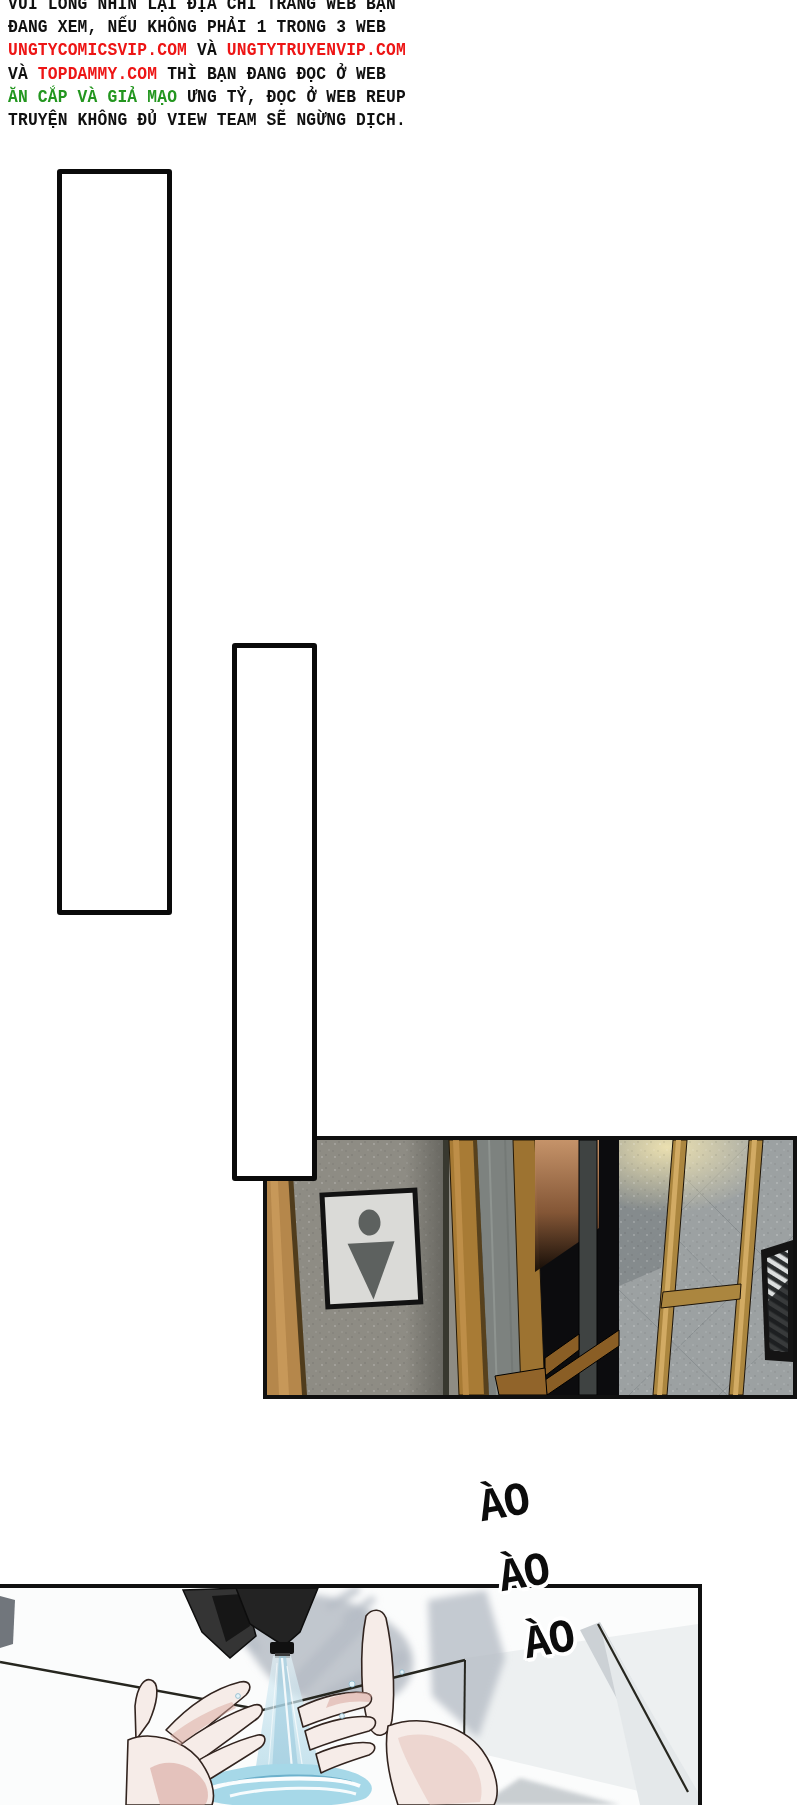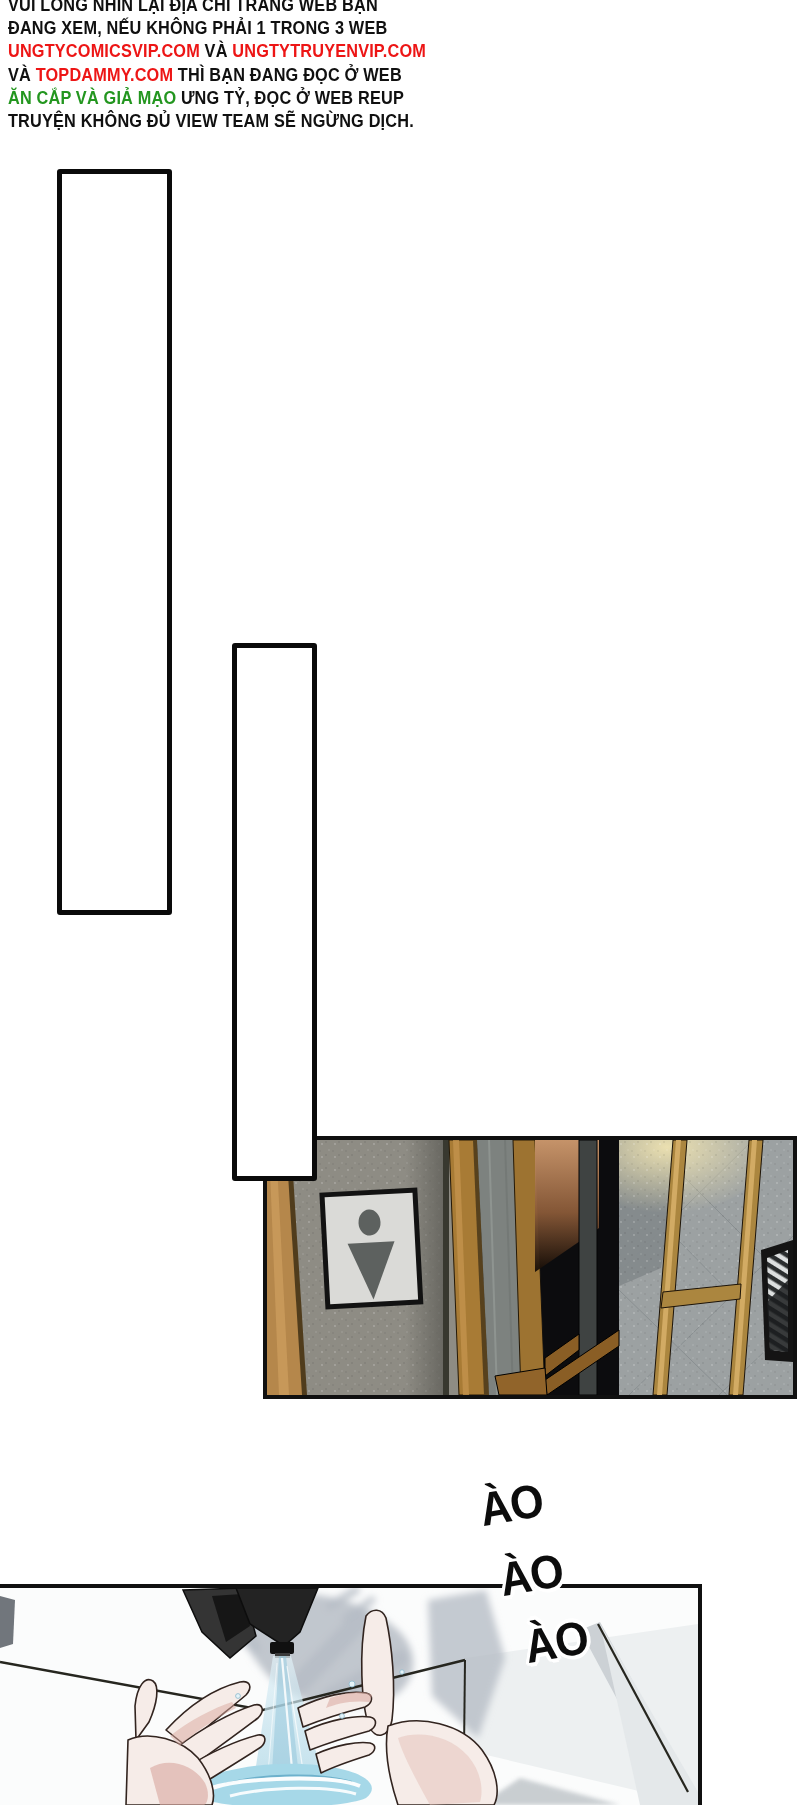--- a/index.html
+++ b/index.html
@@ -1,17 +1,17 @@
 <!DOCTYPE html>
 <html><head>
 <meta charset="utf-8">
 <style>
   html,body{margin:0;padding:0;background:#ffffff;}
   .page{position:relative;width:800px;height:1805px;overflow:hidden;background:#fff;
-        font-family:Liberation Sans, sans-serif;}
+        font-family:Liberation Mono, monospace;}
 
   
   .warning{position:absolute;left:8px;top:-7px;z-index:4;font-weight:700;
            font-size:18.5px;line-height:23.2px;letter-spacing:.2px;color:#101010;
            transform:scaleX(.88);transform-origin:0 0;white-space:nowrap;}
   .c-red{color:#ed1515}
   .c-green{color:#23961f}
   .c-black{color:#101010}
 
   

